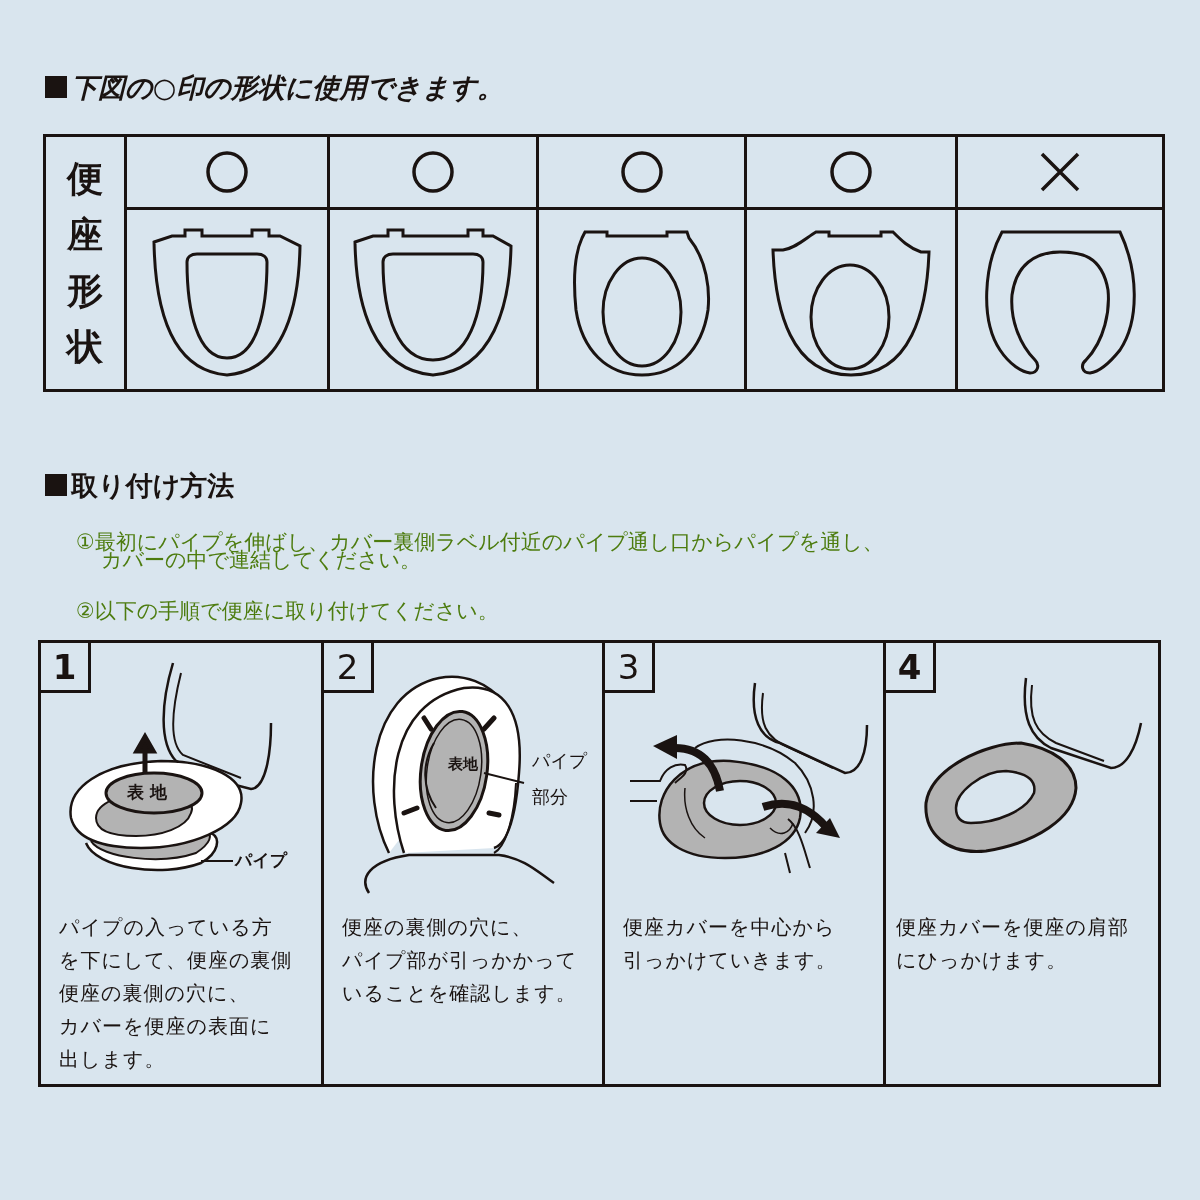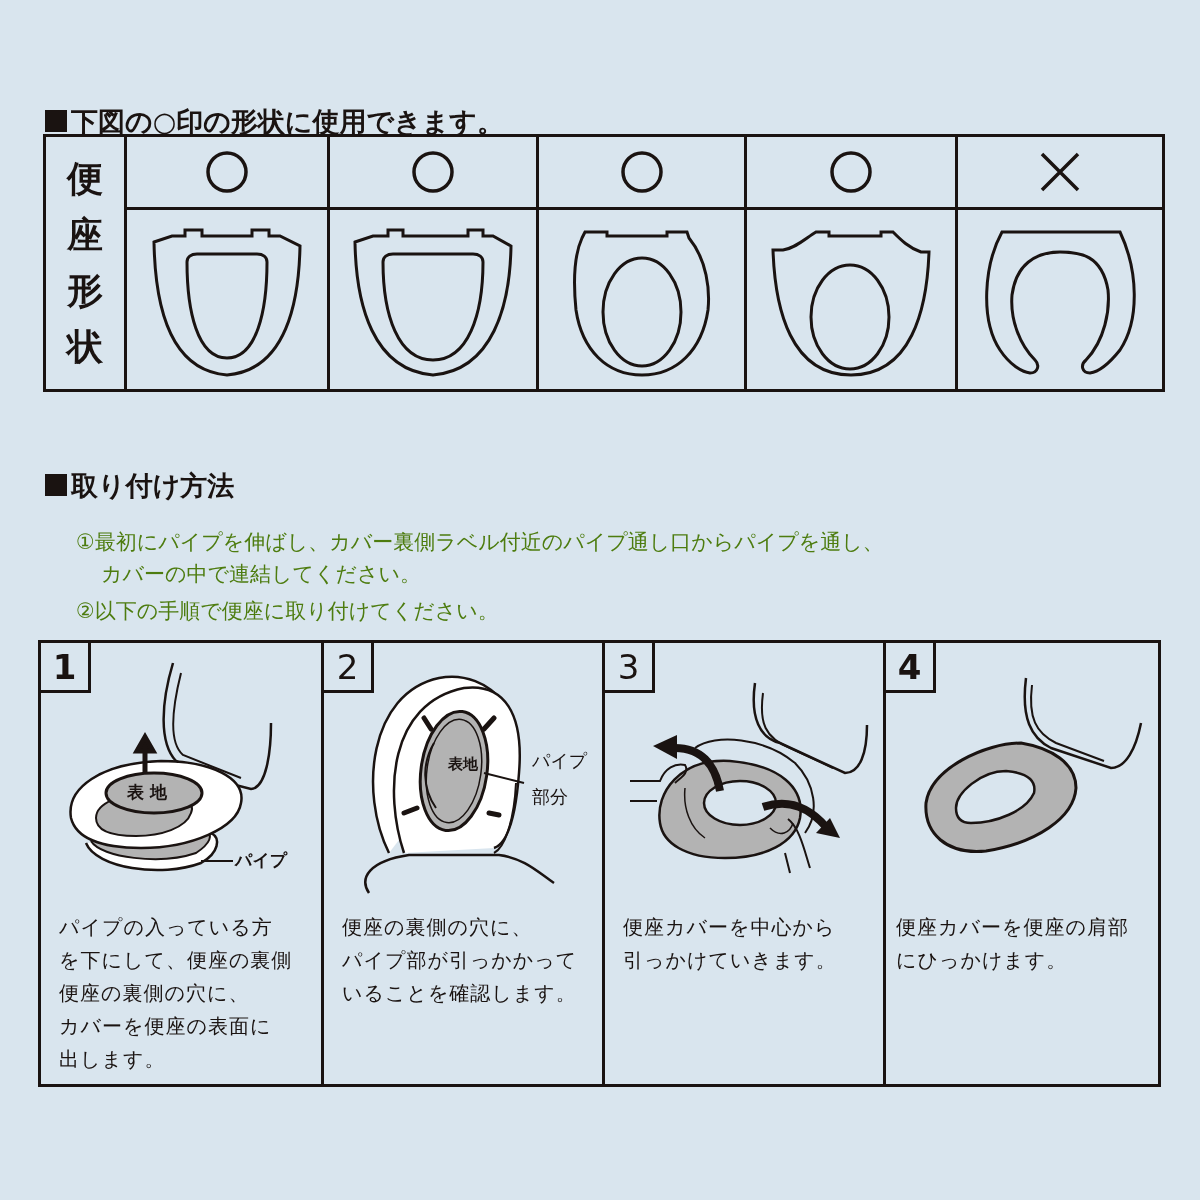--- a/index.html
+++ b/index.html
@@ -4,21 +4,21 @@
 <style>
   html, body { margin:0; padding:0; }
   body {
     width:1200px; height:1200px; background:#d9e5ee; position:relative; overflow:hidden;
     font-family:"DejaVu Sans", sans-serif; color:#1a1311;
   }
   .heading {
     position:absolute; font-weight:bold; font-size:27px; letter-spacing:0px; color:#1a1311;
   }
   .heading .sq { display:inline-block; width:22px; height:22px; background:#1a1311; margin-right:4px; vertical-align:-1px; }
-  #h1 { left:45px; top:104px; }
+  #h1 { left:45px; top:70px;font-style:italic; }
   #h2 { left:45px; top:468px; }
 
   
   .shape-table {
     position:absolute; left:43px; top:134px; width:1122px; height:258px;
     border:3px solid #1a1311; box-sizing:border-box;
   }
   .label-col {
     position:absolute; left:0; top:0; width:81px; height:100%;
     border-right:3px solid #1a1311; box-sizing:border-box;
@@ -32,21 +32,21 @@
   .shape-col .mark {
     position:absolute; left:0; top:0; width:100%; height:73px; border-bottom:3px solid #1a1311;
     box-sizing:border-box; display:flex; align-items:center; justify-content:center;
   }
   .shape-col .pic { position:absolute; left:0; top:73px; width:100%; height:179px; }
   .shape-col svg { display:block; margin:0 auto; }
 
   
   .instr { position:absolute; font-size:21px; line-height:32px; color:#4d7c0f; }
   #i1 { left:76px; top:526px; }
-  #i1b { left:101px; top:558px; }
+  #i1b { left:101px; top:544px; }
   #i2 { left:76px; top:595px; }
 
   
   .steps {
     position:absolute; left:38px; top:640px; width:1123px; height:447px;
     border:3px solid #1a1311; box-sizing:border-box;
   }
   .step {
     position:absolute; top:0; height:100%; border-right:3px solid #1a1311; box-sizing:border-box;
   }

